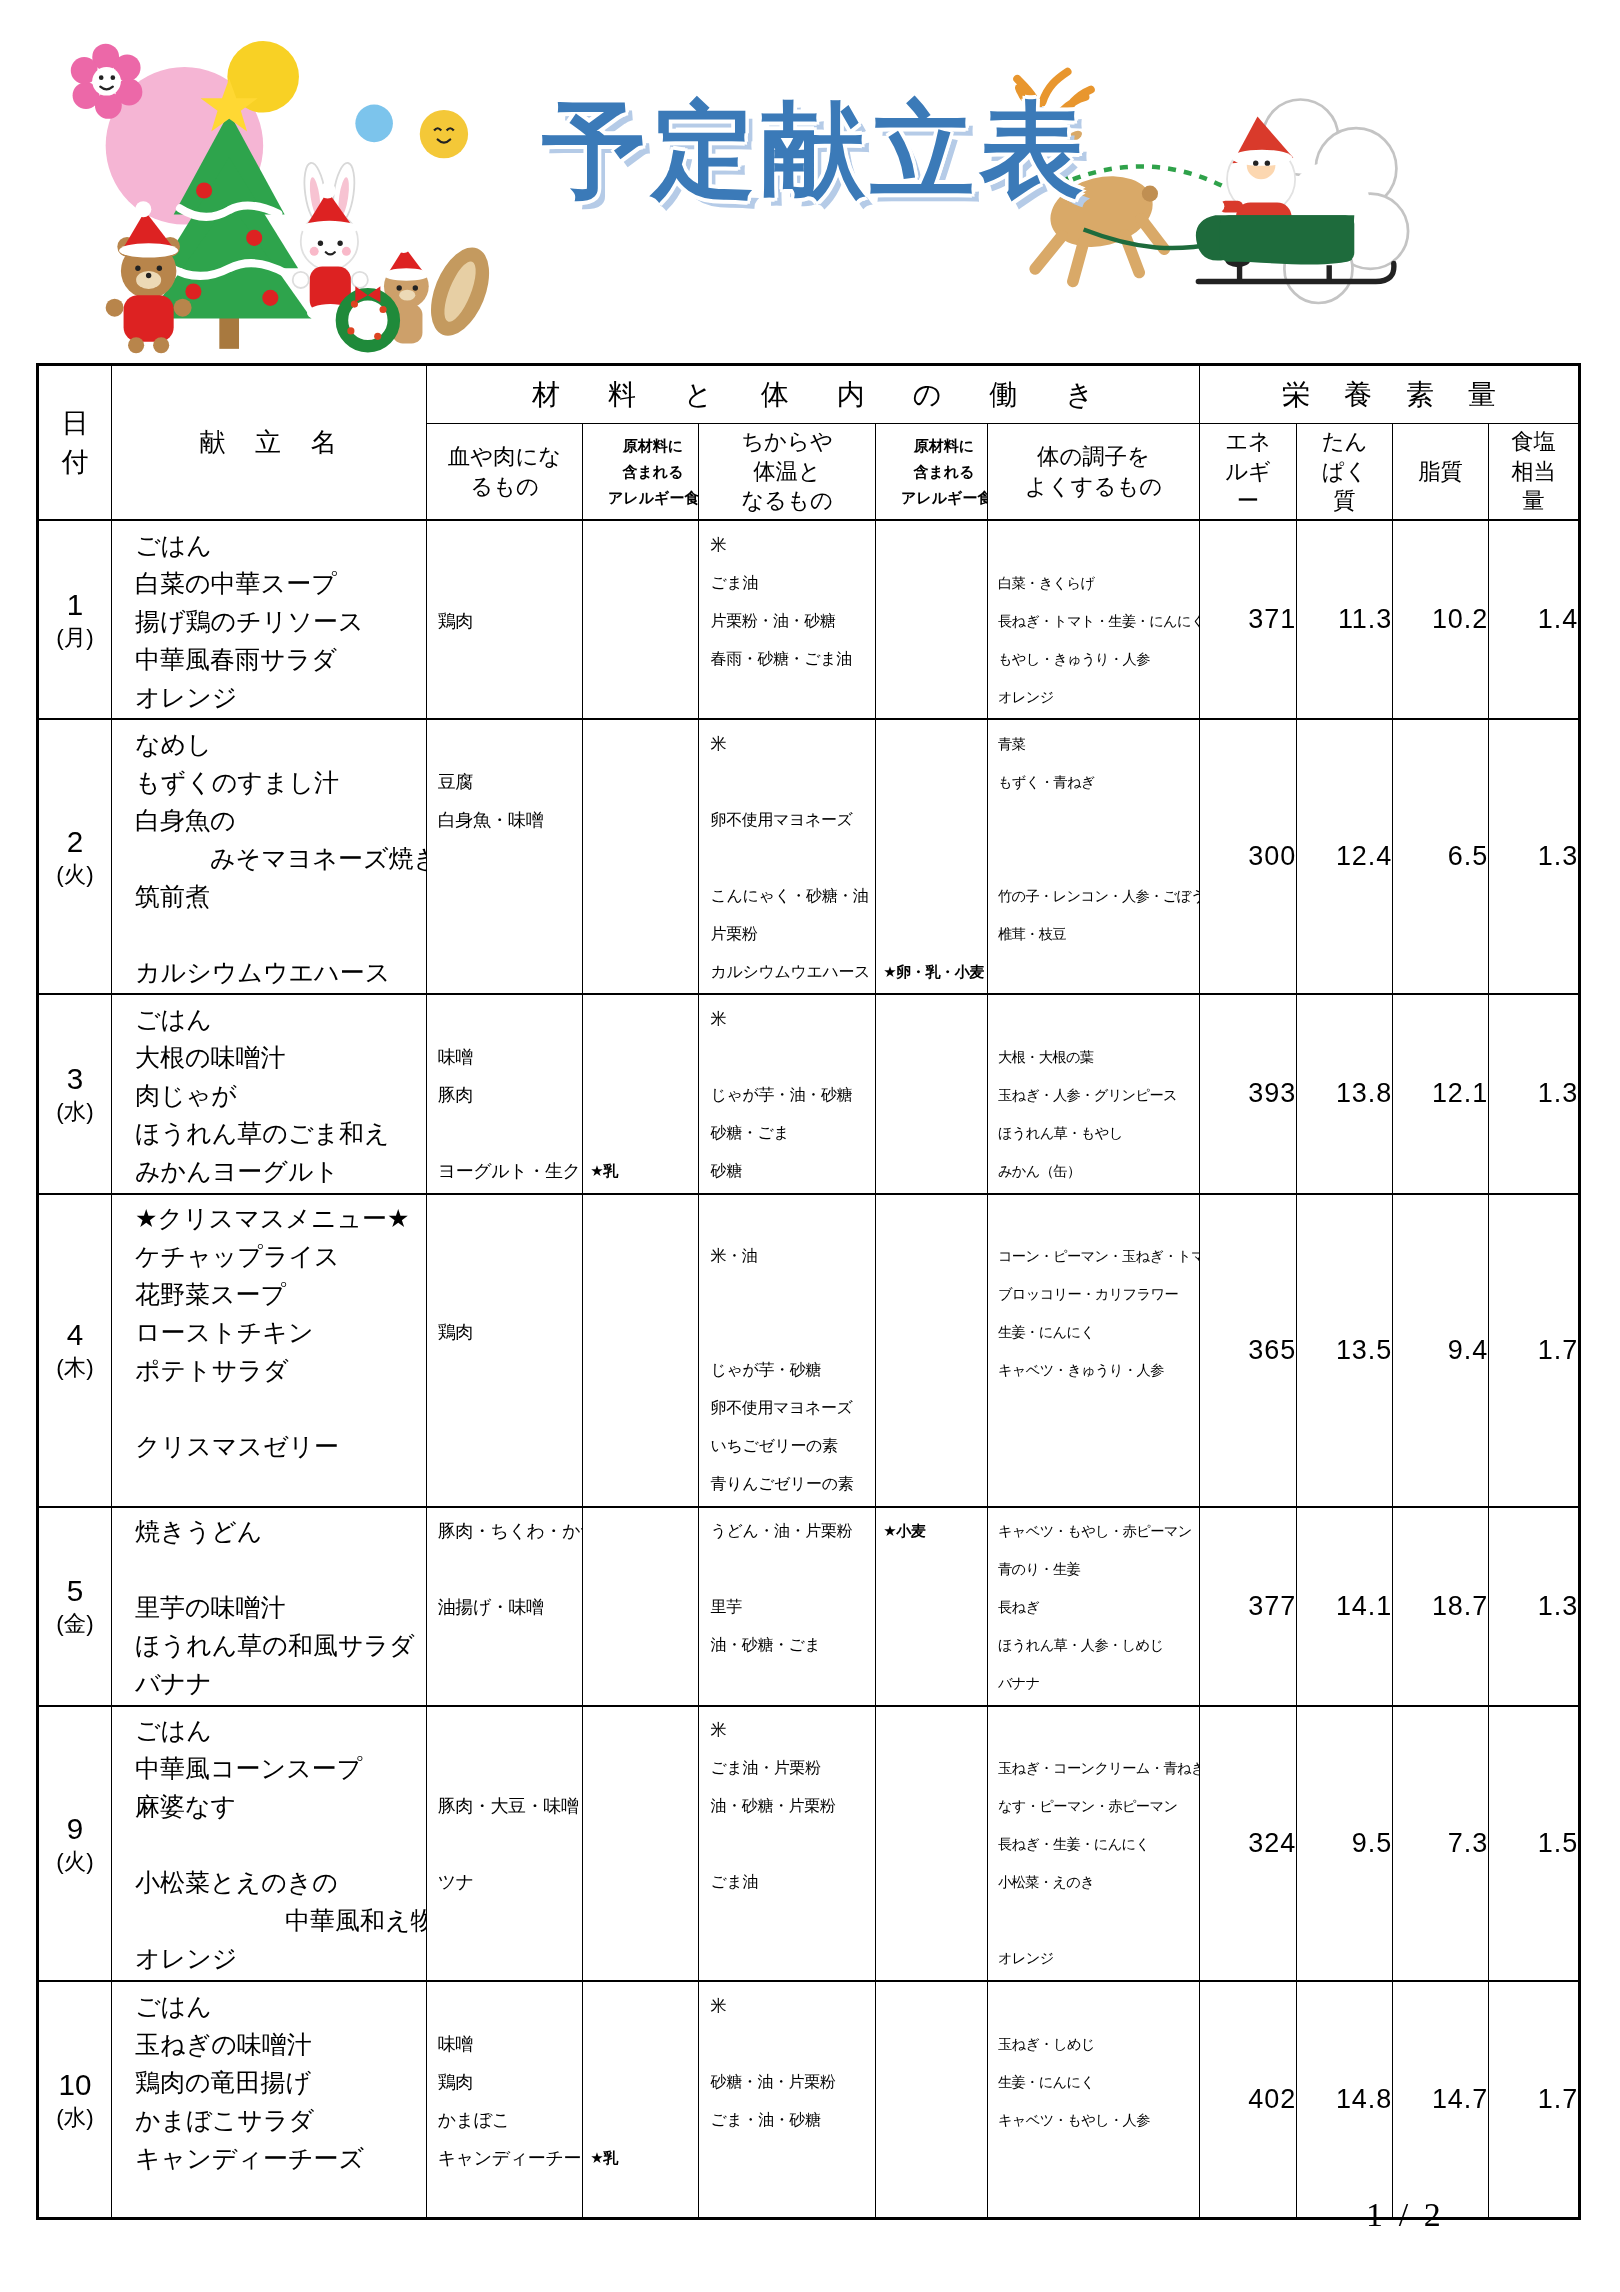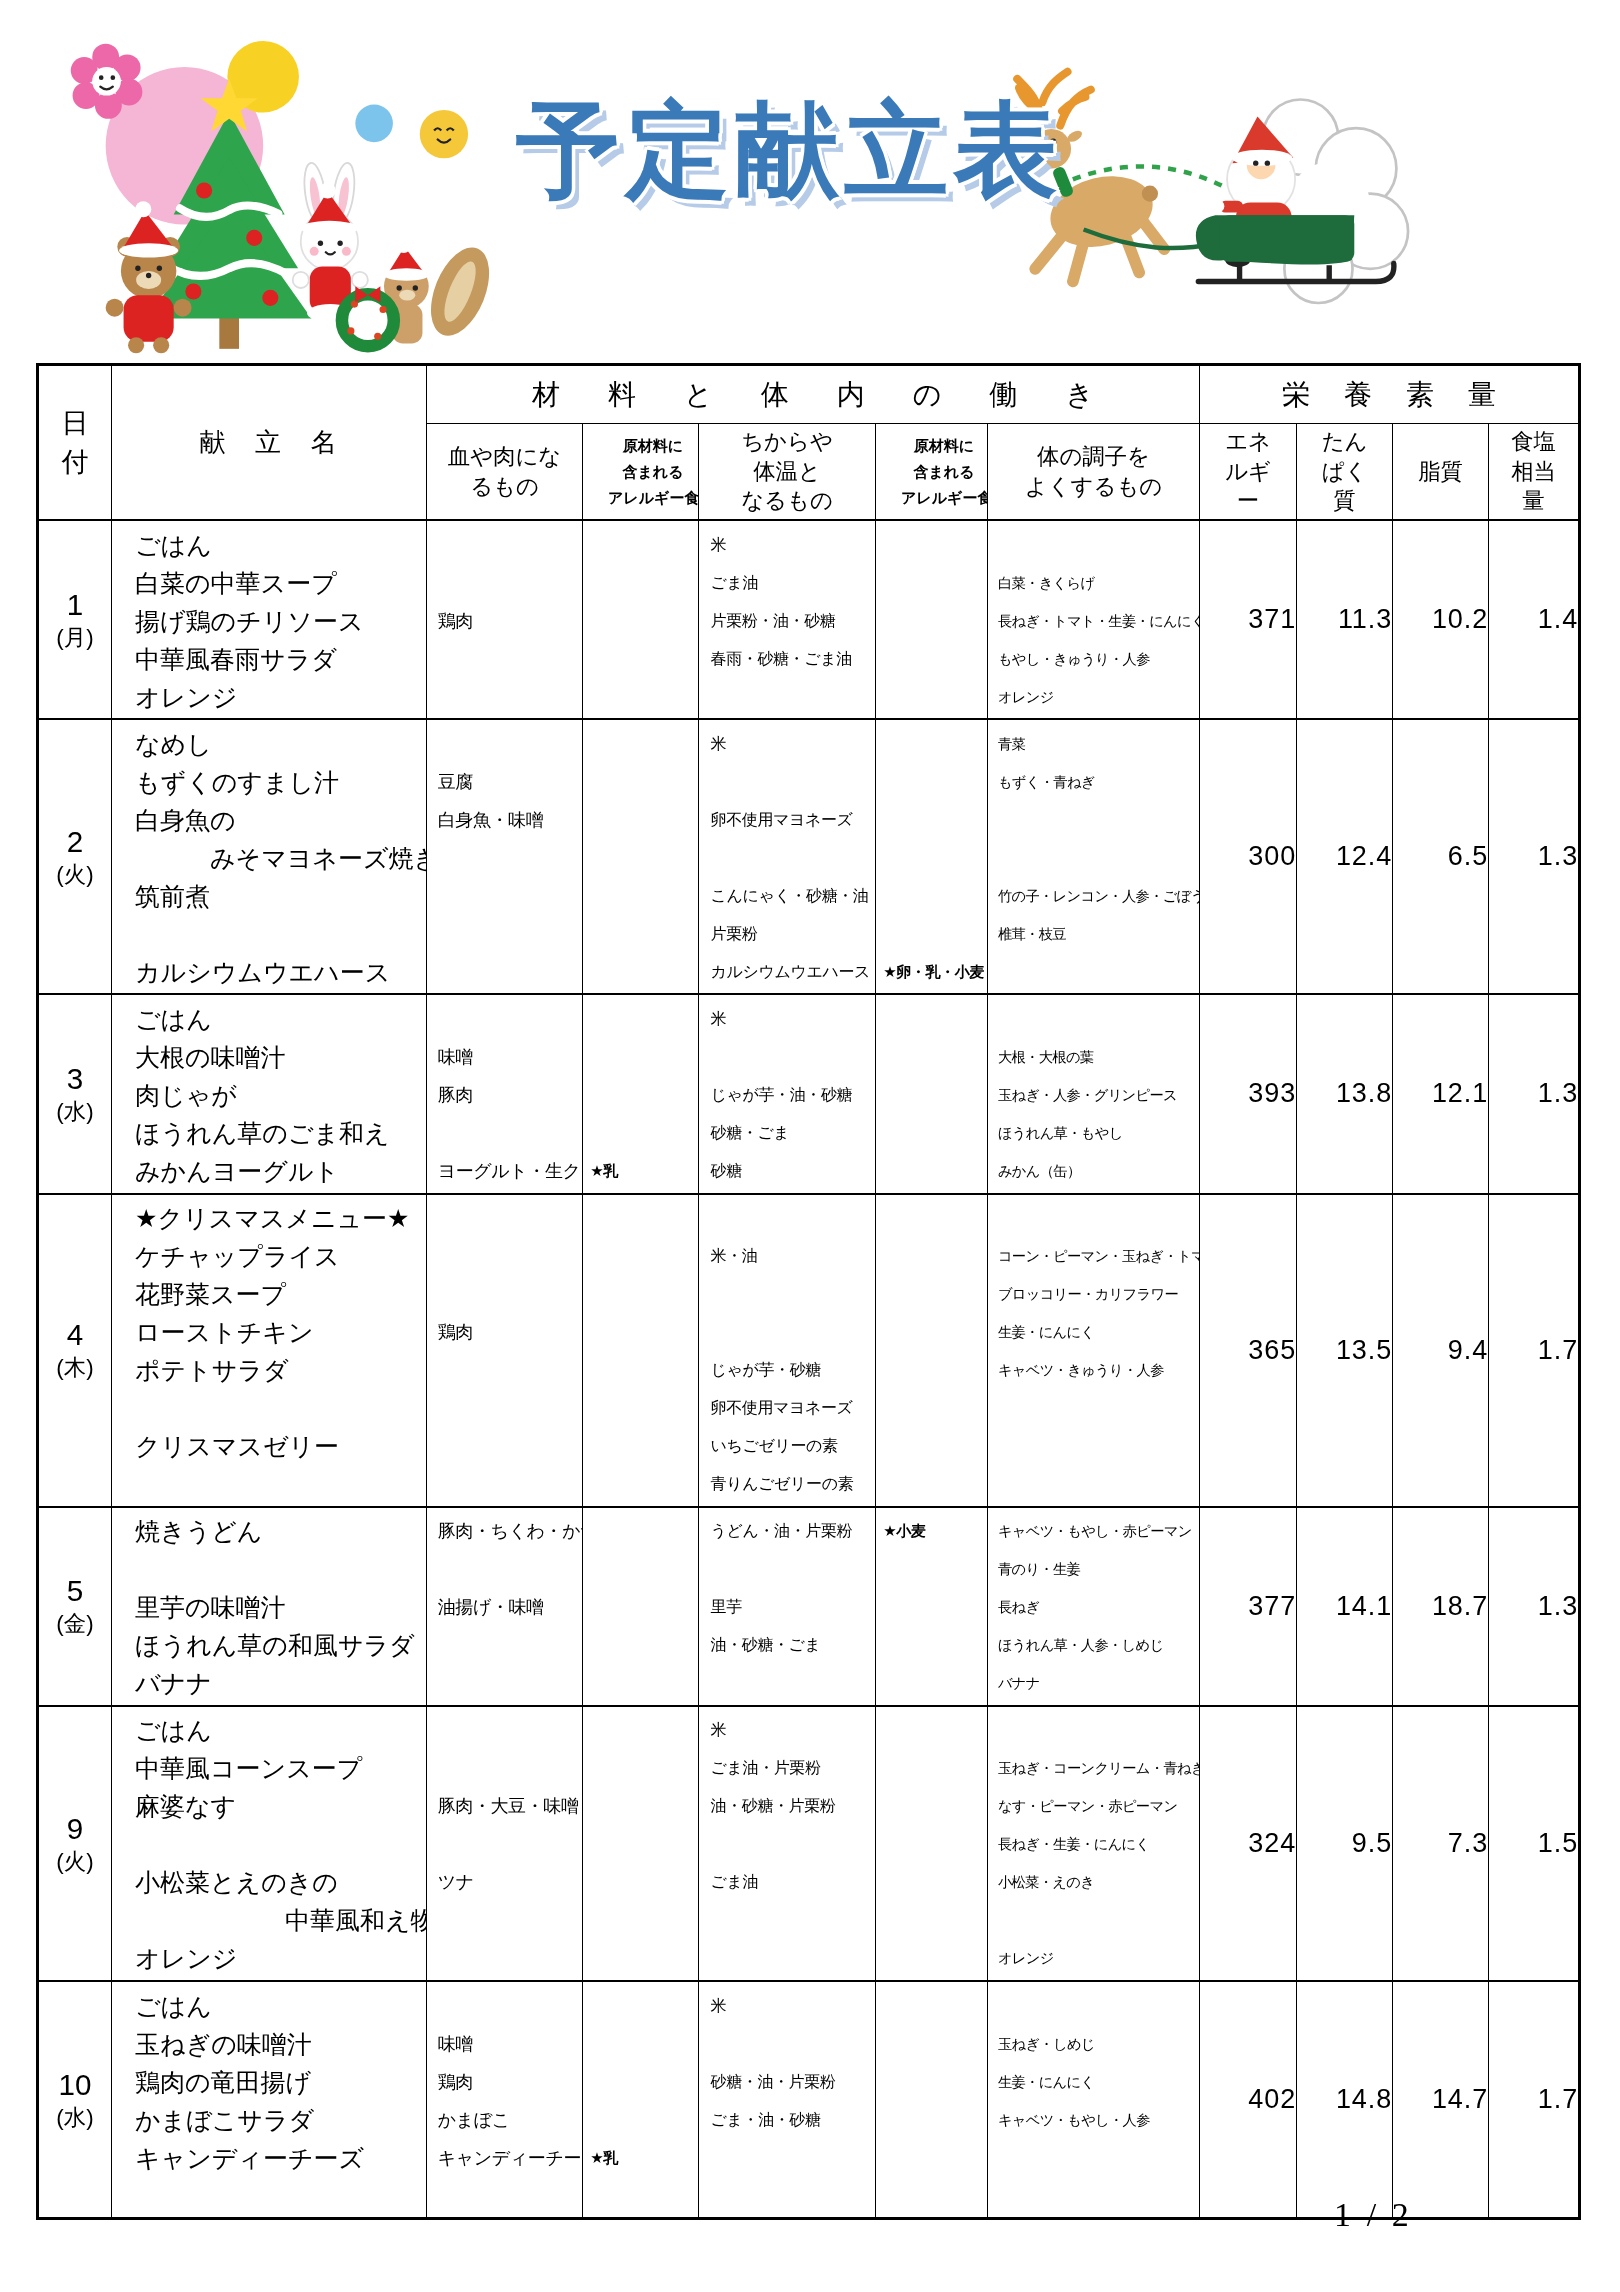--- a/index.html
+++ b/index.html
@@ -2,21 +2,21 @@
 <html style="font-size:14.3px"><head>
 <meta charset="utf-8">
 <style>
   html,body { margin:0; padding:0; background:#ffffff; }
   body { width:1620px; height:2293px; position:relative; overflow:hidden;
          font-family:"Liberation Sans","DejaVu Sans",sans-serif; color:#000; }
 
   .page { position:absolute; inset:0; background:#fff; }
 
   
-  .title { position:absolute; left:516px; top:82px; font-size:104px; font-weight:bold;
+  .title { position:absolute; left:542px; top:82px; font-size:104px; font-weight:bold;
            color:#3b7ab8; letter-spacing:5.4px; white-space:nowrap;
            text-shadow: -2.7px -2.7px 0 #fff, 2.7px -2.7px 0 #fff, -2.7px 2.7px 0 #fff, 2.7px 2.7px 0 #fff,
                         0 -3.6px 0 #fff, 0 3.6px 0 #fff, -3.6px 0 0 #fff, 3.6px 0 0 #fff,
                         7.2px 8px 0 #b5cbe7; }
   .head-right { position:absolute; right:39px; top:276px; text-align:center; }
   .date-range { font-size:32px; letter-spacing:1.8px; margin-bottom:3.6px; }
   .org { font-size:32px; letter-spacing:0.9px; }
 
   .illu { position:absolute; }
   .illu-left { left:59px; top:7.2px; }
@@ -52,21 +52,21 @@
   td.c-blood { padding-left:10.7px !important; }
   td.c-blood .ln { font-size:18px; letter-spacing:-0.4px; }
   td.c-al { padding-left:7.2px !important; }
   td.c-al .ln { font-size:15px; font-weight:bold; letter-spacing:-0.4px; }
   td.c-power { padding-left:11.6px !important; }
   td.c-power .ln { font-size:16px; letter-spacing:-0.4px; }
   td.c-cond { padding-left:9.9px !important; }
   td.c-cond .ln { font-size:14.3px; letter-spacing:-0.7px; }
   td.c-num { vertical-align:middle; text-align:right; font-size:27px; letter-spacing:0.9px; }
 
-  .page-num { position:absolute; left:1334px; top:2196px; font-size:34px;
+  .page-num { position:absolute; left:1366px; top:2196px; font-size:34px;
               font-family:"Liberation Serif","DejaVu Serif",serif; letter-spacing:3.6px; }
 </style>
 </head>
 <body>
 
 <div class="page">
 
   <svg class="illu illu-left" width="573" height="349" viewBox="0 0 640 390">
 
     <circle cx="140" cy="155" r="88" fill="#f5b5d4"></circle>

